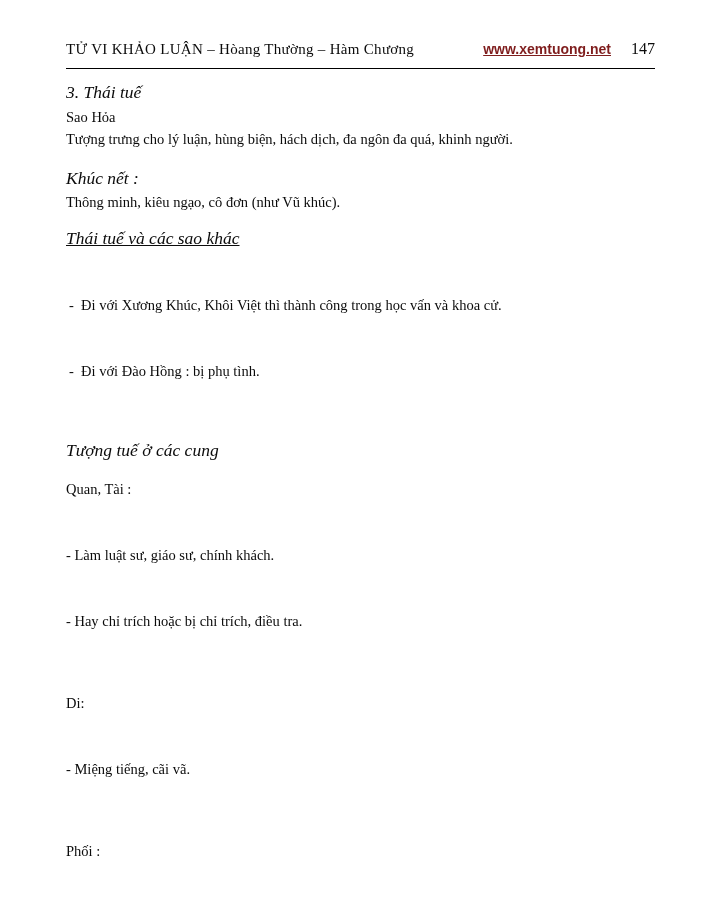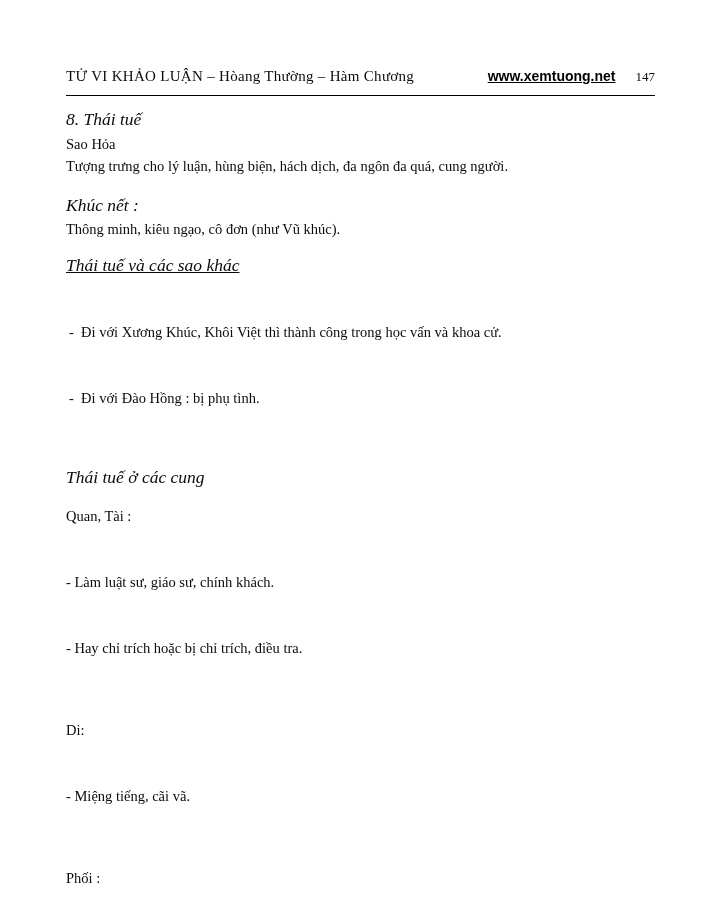--- a/index.html
+++ b/index.html
@@ -35,22 +35,21 @@
     gap: 20px;
   }
   .header-link {
     font-family: "Liberation Sans", "DejaVu Sans", sans-serif;
     font-weight: bold;
     font-size: 14px;
     text-decoration: underline;
     cursor: pointer;
   }
   .page-num {
-    font-size: 13px;
-    margin-top: 29px;
+    font-size: 16px;
   }
   .header-rule {
     border: none;
     border-top: 1.6px solid #000000;
     margin: 10px 0 0 0;
   }
   
   .sec-heading {
     font-style: italic;
     font-weight: normal;
@@ -88,43 +87,43 @@
   .gap-label       { margin-top: 16px; }
 </style>
 </head>
 <body>
 
 <div class="page">
 
   <div class="header">
     <span class="header-title">TỬ VI KHẢO LUẬN – Hòang Thường – Hàm Chương</span>
     <span class="header-right">
-      <a class="header-link" style="color:#000000;text-align:right;">www.xemtuong.net</a>
+      <a class="header-link" style="color:#7f1d1d;text-align:right;">www.xemtuong.net</a>
       <span class="page-num">147</span>
     </span>
   </div>
   <hr class="header-rule">
 
-  <h2 class="sec-heading h-s1">8. Thái tuế</h2>
+  <h2 class="sec-heading h-s1">3. Thái tuế</h2>
 
   <div class="group-sao-hoa">
     <p class="body-line">Sao Hỏa</p>
-    <p class="body-line">Tượng trưng cho lý luận, hùng biện, hách dịch, đa ngôn đa quá, cung người.</p>
+    <p class="body-line">Tượng trưng cho lý luận, hùng biện, hách dịch, đa ngôn đa quá, khinh người.</p>
   </div>
 
   <h2 class="sec-heading h-tinh-net">Khúc nết :</h2>
   <p class="body-line line-tinh-net">Thông minh, kiêu ngạo, cô đơn (như Vũ khúc).</p>
 
   <h2 class="sec-heading h-other">Thái tuế và các sao khác</h2>
   <ul class="list">
     <li>-  Đi với Xương Khúc, Khôi Việt thì thành công trong học vấn và khoa cử.</li>
     <li>-  Đi với Đào Hồng : bị phụ tình.</li>
   </ul>
 
-  <h2 class="sec-heading h-cung">Thái tuế ở các cung</h2>
+  <h2 class="sec-heading h-cung">Tượng tuế ở các cung</h2>
 
   <p class="sub-label gap-first-label">Quan, Tài :</p>
   <div class="sub-lines">
     <p class="body-line">- Làm luật sư, giáo sư, chính khách.</p>
     <p class="body-line">- Hay chỉ trích hoặc bị chỉ trích, điều tra.</p>
   </div>
 
   <p class="sub-label gap-label">Di:</p>
   <div class="sub-lines">
     <p class="body-line">- Miệng tiếng, cãi vã.</p>

